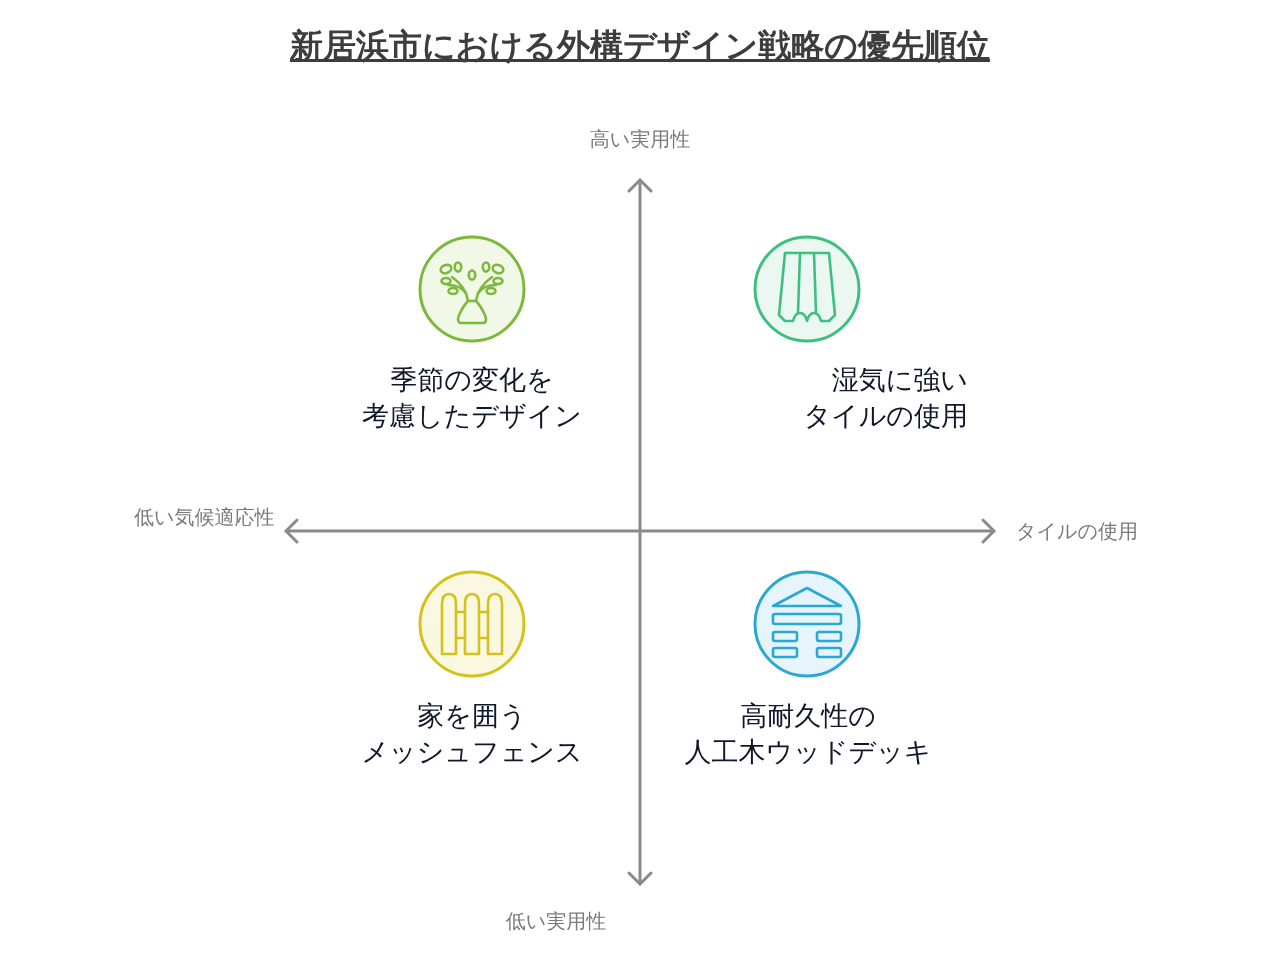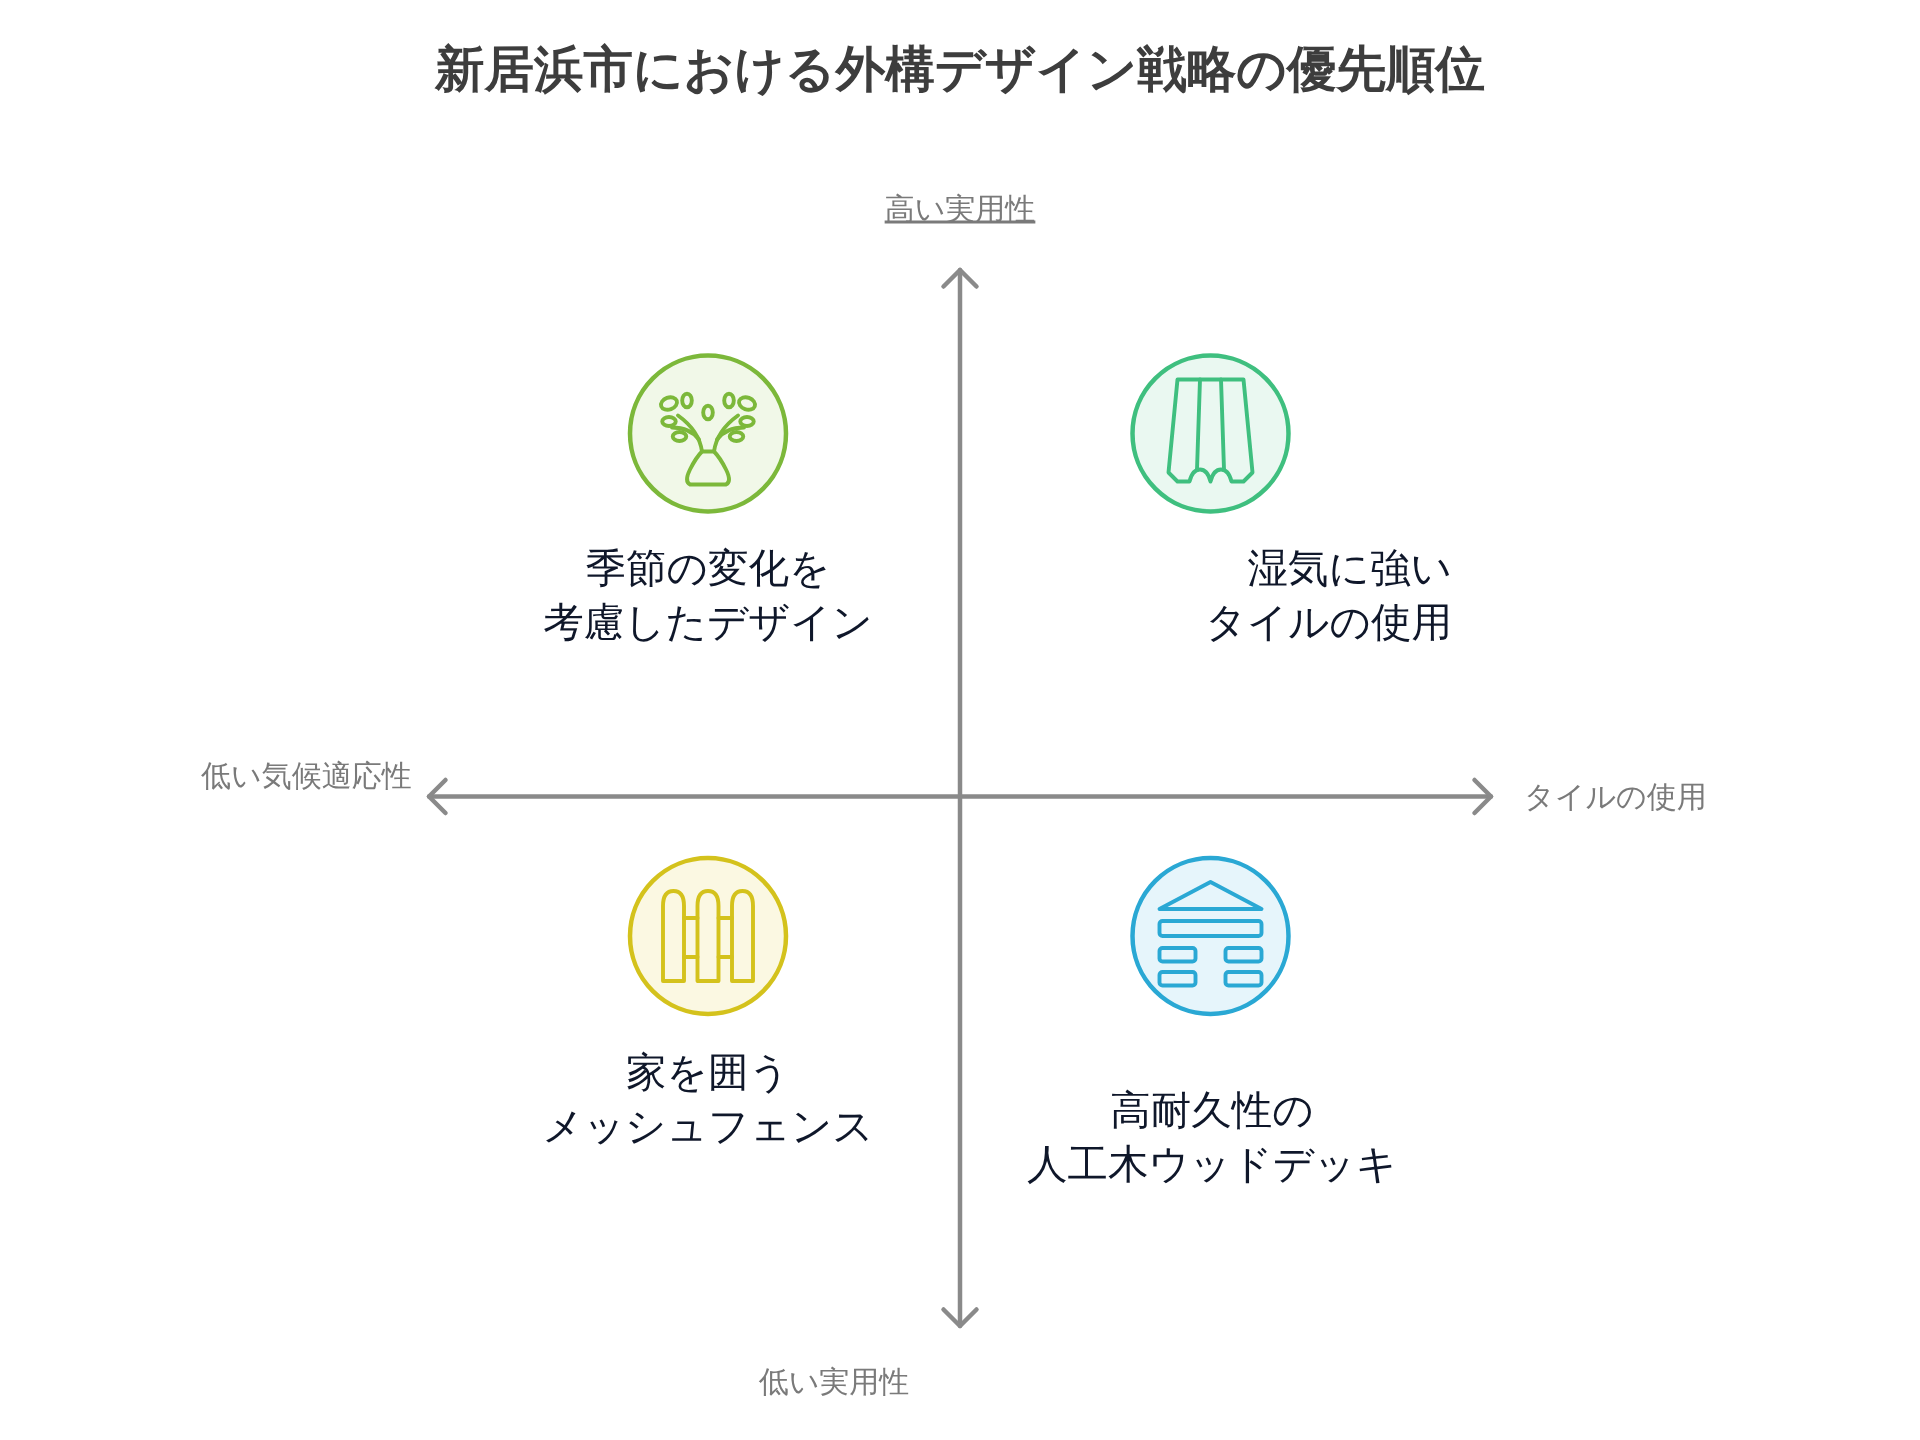--- a/index.html
+++ b/index.html
@@ -4,25 +4,26 @@
   <style>
     html, body { margin: 0; padding: 0; background: #ffffff; }
     body {
       width: 1280px; height: 960px; position: relative; overflow: hidden;
       font-family: "DejaVu Sans", "Liberation Sans", sans-serif;
     }
     .title {
       position: absolute; left: 0; right: 0; top: 24px;
       text-align: center; font-size: 33px; font-weight: bold; color: #3d3d3d;
       letter-spacing: 0px;
+      text-decoration: underline;
     }
     .axis-label {
       position: absolute; font-size: 20px; color: #7a7a7a; white-space: nowrap;
     }
-    .axis-top { left: 0; width: 1280px; text-align: center; top: 126px; text-decoration: underline; }
+    .axis-top { left: 0; width: 1280px; text-align: center; top: 126px; }
     .axis-bottom { left: 0; width: 1112px; text-align: center; top: 908px; }
     .axis-left { left: 100px; top: 504px; margin-left: 34px; }
     .axis-right { left: 1016px; top: 518px; }
     svg.axes { position: absolute; left: 0; top: 0; }
     .icon-circle {
       position: absolute; width: 108px; height: 108px; border-radius: 50%;
       box-sizing: border-box;
     }
     .icon-circle svg { position: absolute; left: 0; top: 0; }
     .item-label {
@@ -118,16 +119,16 @@
     <g fill="none" stroke="#2aa8d4" stroke-width="2.6" stroke-linecap="round" stroke-linejoin="round">
       <path d="M20 36 L54 18 L88 36 Z"></path>
       <rect x="20" y="44" width="68" height="10" rx="2"></rect>
       <rect x="20" y="62" width="24" height="9" rx="2"></rect>
       <rect x="64" y="62" width="24" height="9" rx="2"></rect>
       <rect x="20" y="78" width="24" height="9" rx="2"></rect>
       <rect x="64" y="78" width="24" height="9" rx="2"></rect>
     </g>
   </svg>
 </div>
-<div class="item-label" style="left:648px; top:698px;margin-top:25px;">
+<div class="item-label" style="left:648px; top:698px;">
   <span>高耐久性の</span>
   <span>人工木ウッドデッキ</span>
 </div>
 
 </body></html>

